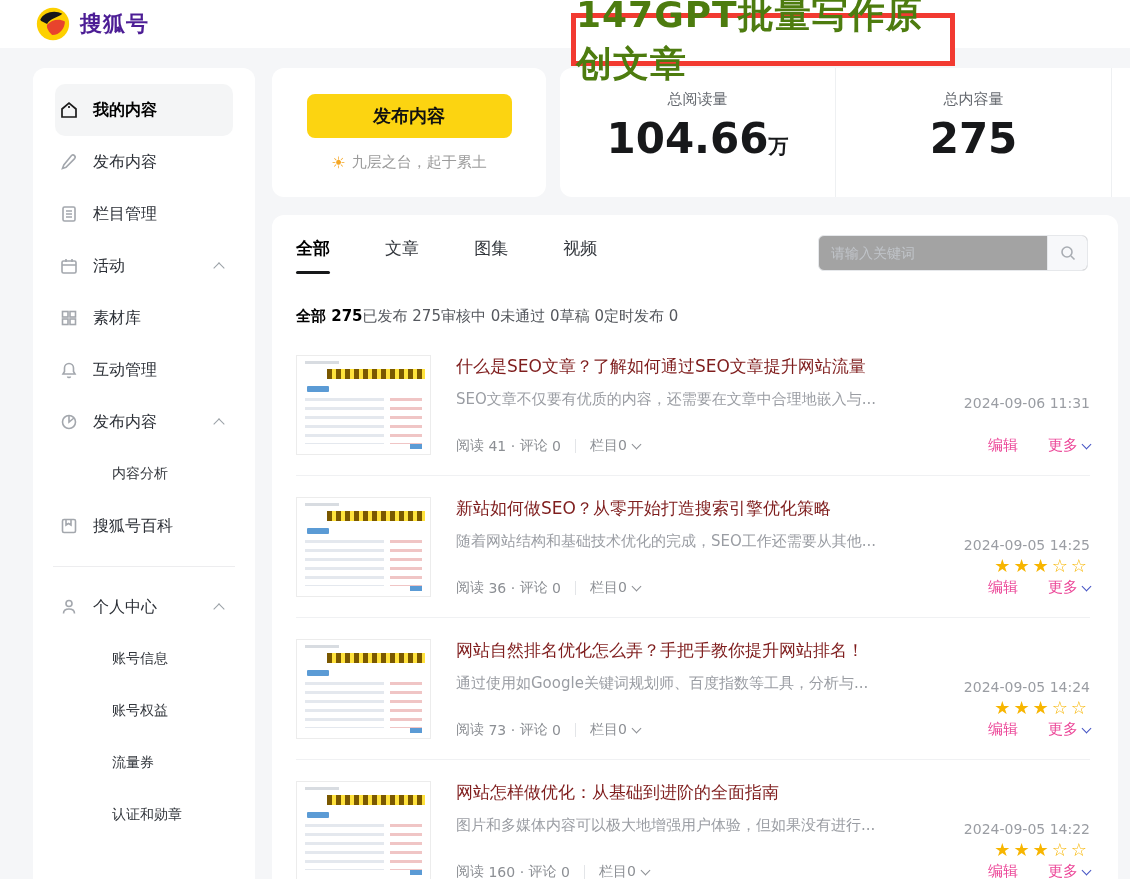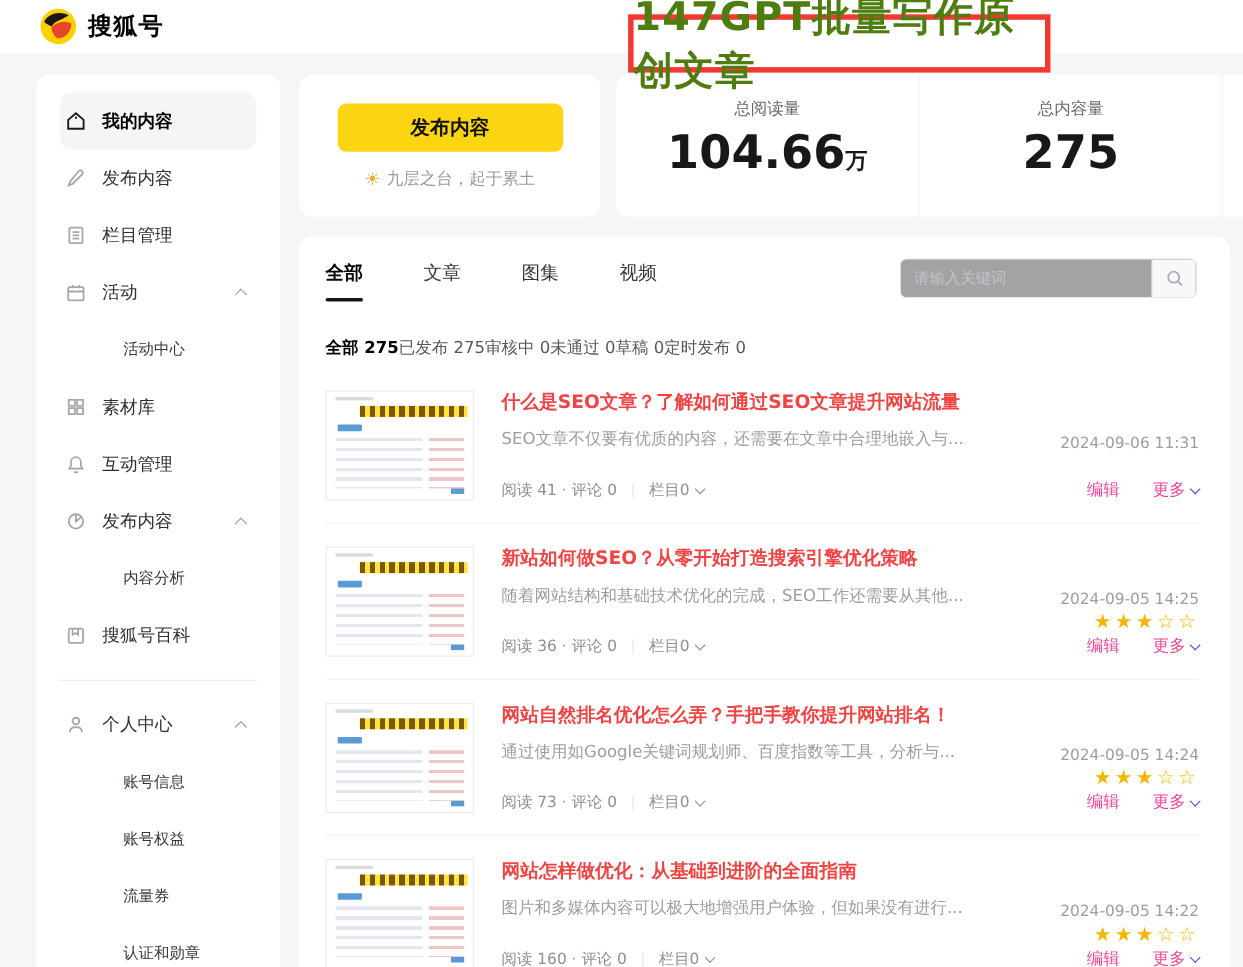--- a/index.html
+++ b/index.html
@@ -5,21 +5,21 @@
   * { margin:0; padding:0; box-sizing:border-box; }
   html,body { width:1130px; height:879px; overflow:hidden; }
   body {
     font-family:"DejaVu Sans","Liberation Sans",sans-serif;
     background:#f5f6f8; position:relative; color:#222;
   }
   
   .topbar { position:absolute; left:0; top:0; width:1130px; height:48px; background:#fff; }
   .brand { position:absolute; left:36px; top:7px; display:flex; align-items:center; gap:10px; cursor:pointer; }
   .brand-logo { width:34px; height:34px; }
-  .brand-name { font-size:22px; font-weight:700; color:#000000; letter-spacing:1px; }
+  .brand-name { font-size:22px; font-weight:700; color:#4c1d95; letter-spacing:1px; }
   
   .ad-banner {
     position:absolute; left:571px; top:13px; width:384px; height:53px;
     border:5px solid #f23a31; background:#fff; z-index:50;
     display:flex; align-items:center; justify-content:center;
   }
   .ad-banner span { color:#4d7c0f; font-size:36px; font-weight:700; letter-spacing:1px; }
   
   .sidebar {
     position:absolute; left:33px; top:68px; width:222px; height:840px;
@@ -90,21 +90,21 @@
   .t-meta { position:absolute; left:8px; top:5px; width:34px; height:3px; background:#d8dce1; }
   .t-title { position:absolute; left:30px; top:13px; right:5px; height:10px;
     background:repeating-linear-gradient(90deg,#7a5800 0 5px,#ffe23c 5px 9px); }
   .t-chip { position:absolute; left:10px; top:30px; width:22px; height:6px; background:#5b9bd5; border-radius:1px; }
   .t-rows { position:absolute; left:8px; right:46px; top:42px; height:46px;
     background:repeating-linear-gradient(180deg,#e4e8ee 0 3px,transparent 3px 9px); }
   .t-side { position:absolute; right:8px; top:42px; width:32px; height:46px;
     background:repeating-linear-gradient(180deg,#f0c5c5 0 3px,transparent 3px 9px); }
   .t-pager { position:absolute; right:8px; bottom:5px; width:12px; height:5px; background:#5b9bd5; }
   .art-body { flex:1; display:flex; flex-direction:column; min-width:0; }
-  .art-title { font-size:17px; font-weight:700; color:#ef4444; cursor:pointer; line-height:1.3; }
+  .art-title { font-size:17px; font-weight:400; color:#7f1d1d; cursor:pointer; line-height:1.3; }
   .art-desc { margin-top:13px; font-size:15px; color:#9a9da3; }
   .art-foot { margin-top:auto; font-size:14px; color:#8c8f94; display:flex; align-items:center; }
   .foot-sep { width:1px; height:14px; background:#e3e5e8; margin:0 14px; }
   .col-drop { cursor:pointer; display:inline-flex; align-items:center; gap:6px; }
   .chev-down { width:7px; height:7px; border-right:1.5px solid #8c8f94; border-bottom:1.5px solid #8c8f94; transform:rotate(45deg); margin-top:-3px; }
   .art-right { width:190px; flex:0 0 190px; display:flex; flex-direction:column; align-items:flex-end; justify-content:space-between;margin-top:36px; }
   .art-date { font-size:14px; color:#9a9da3; margin-top:4px; }
   .art-stars { font-size:18px; color:#f7b500; letter-spacing:3px; height:22px; line-height:22px; }
   .art-actions { font-size:15px; color:#ec4899; display:flex; align-items:center; gap:30px; }
   .act-link { cursor:pointer; display:inline-flex; align-items:center; gap:5px; }
@@ -150,23 +150,20 @@
     <span>栏目管理</span>
   </div>
   <div class="side-item">
     <svg class="s-icon" viewBox="0 0 20 20" fill="none" stroke="currentColor" stroke-width="1.6">
         <rect x="3" y="5" width="14" height="12" rx="1.5"></rect>
         <path d="M3 9 h14 M7 3 v3 M13 3 v3"></path>
       </svg>
     <span>活动</span>
     <i class="chev-up"></i>
   </div>
-  <div class="side-sub">
-    <span>活动中心</span>
-  </div>
   <div class="side-item">
     <svg class="s-icon" viewBox="0 0 20 20" fill="none" stroke="currentColor" stroke-width="1.6">
         <rect x="3.5" y="3.5" width="5.5" height="5.5"></rect>
         <rect x="11" y="3.5" width="5.5" height="5.5"></rect>
         <rect x="3.5" y="11" width="5.5" height="5.5"></rect>
         <rect x="11" y="11" width="5.5" height="5.5"></rect>
       </svg>
     <span>素材库</span>
   </div>
   <div class="side-item">

